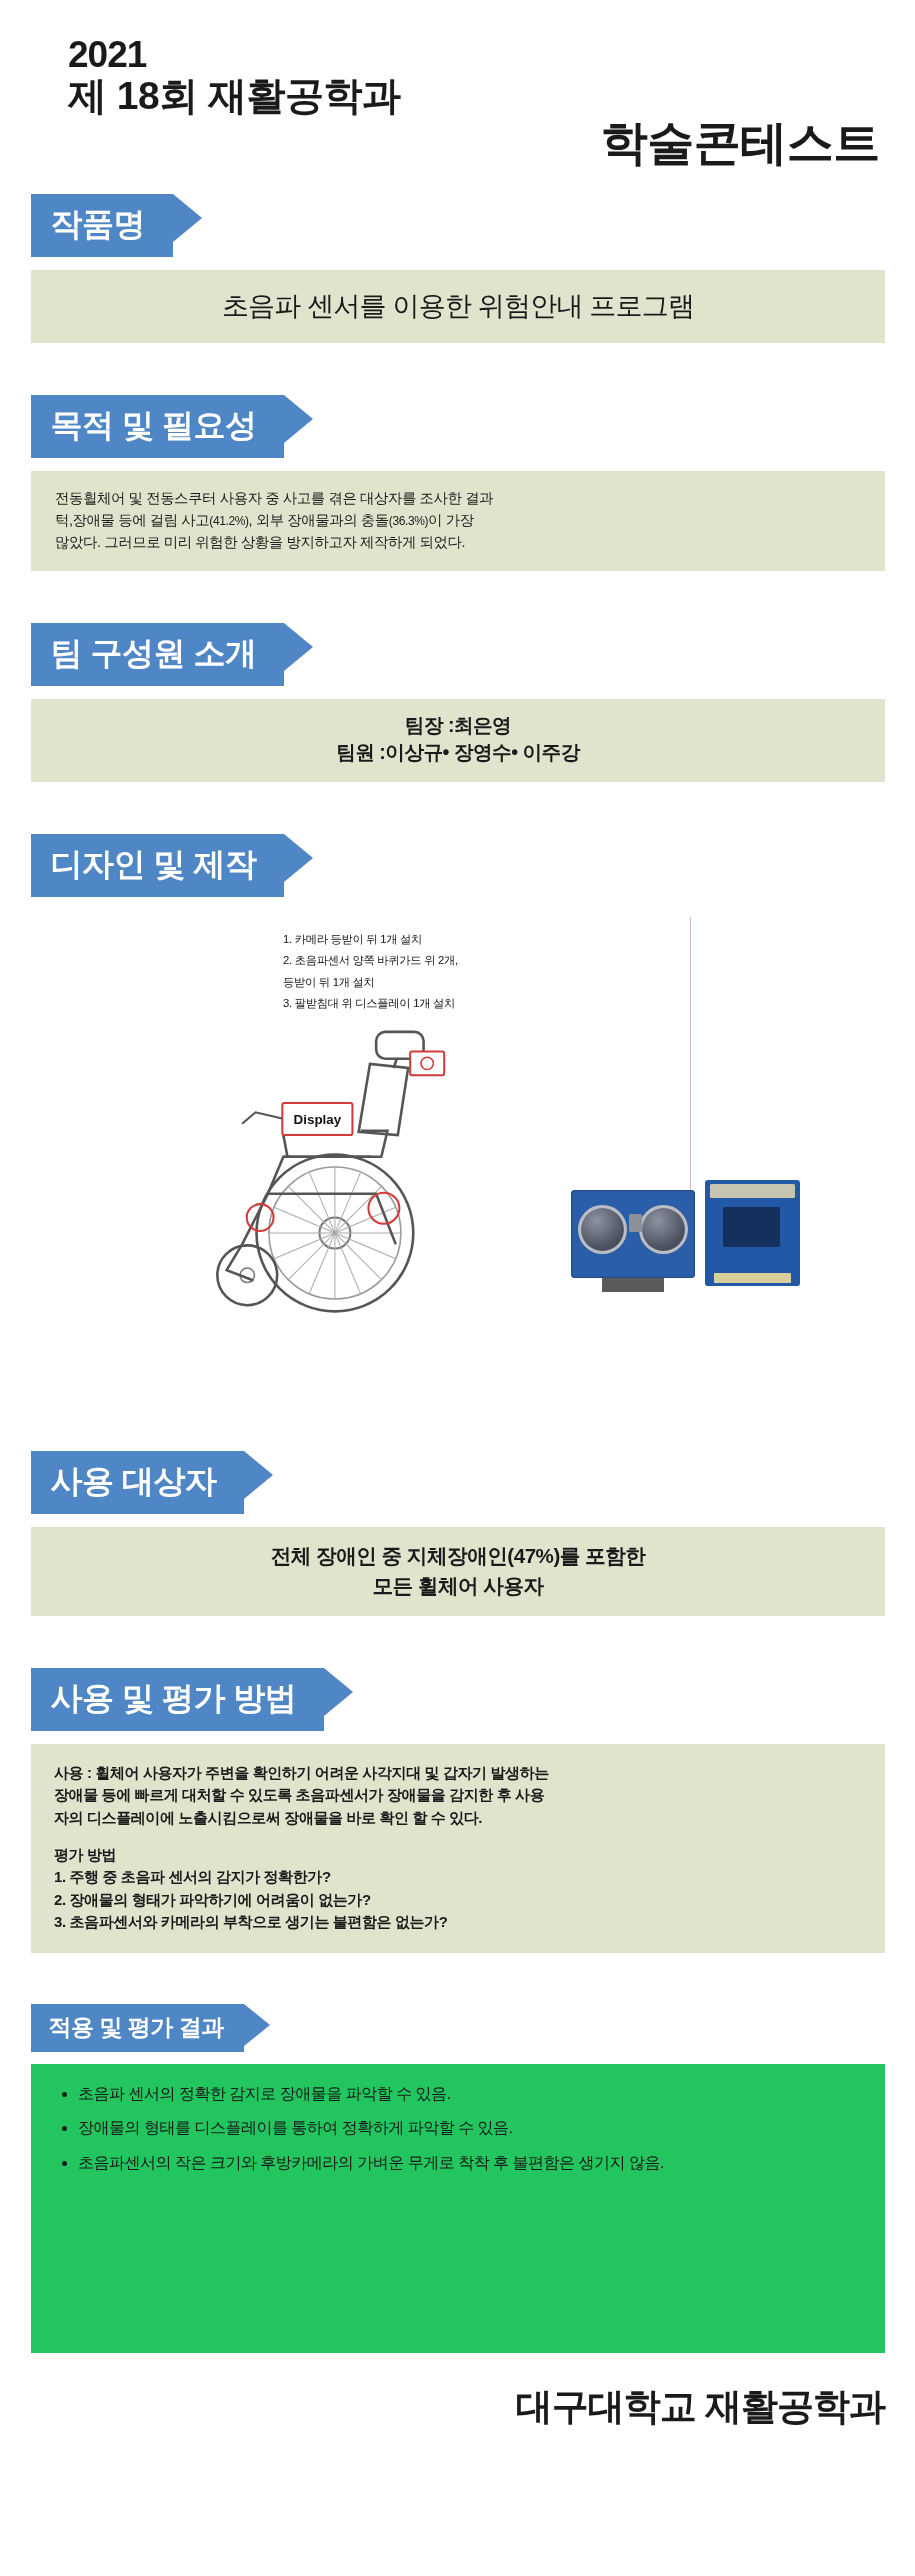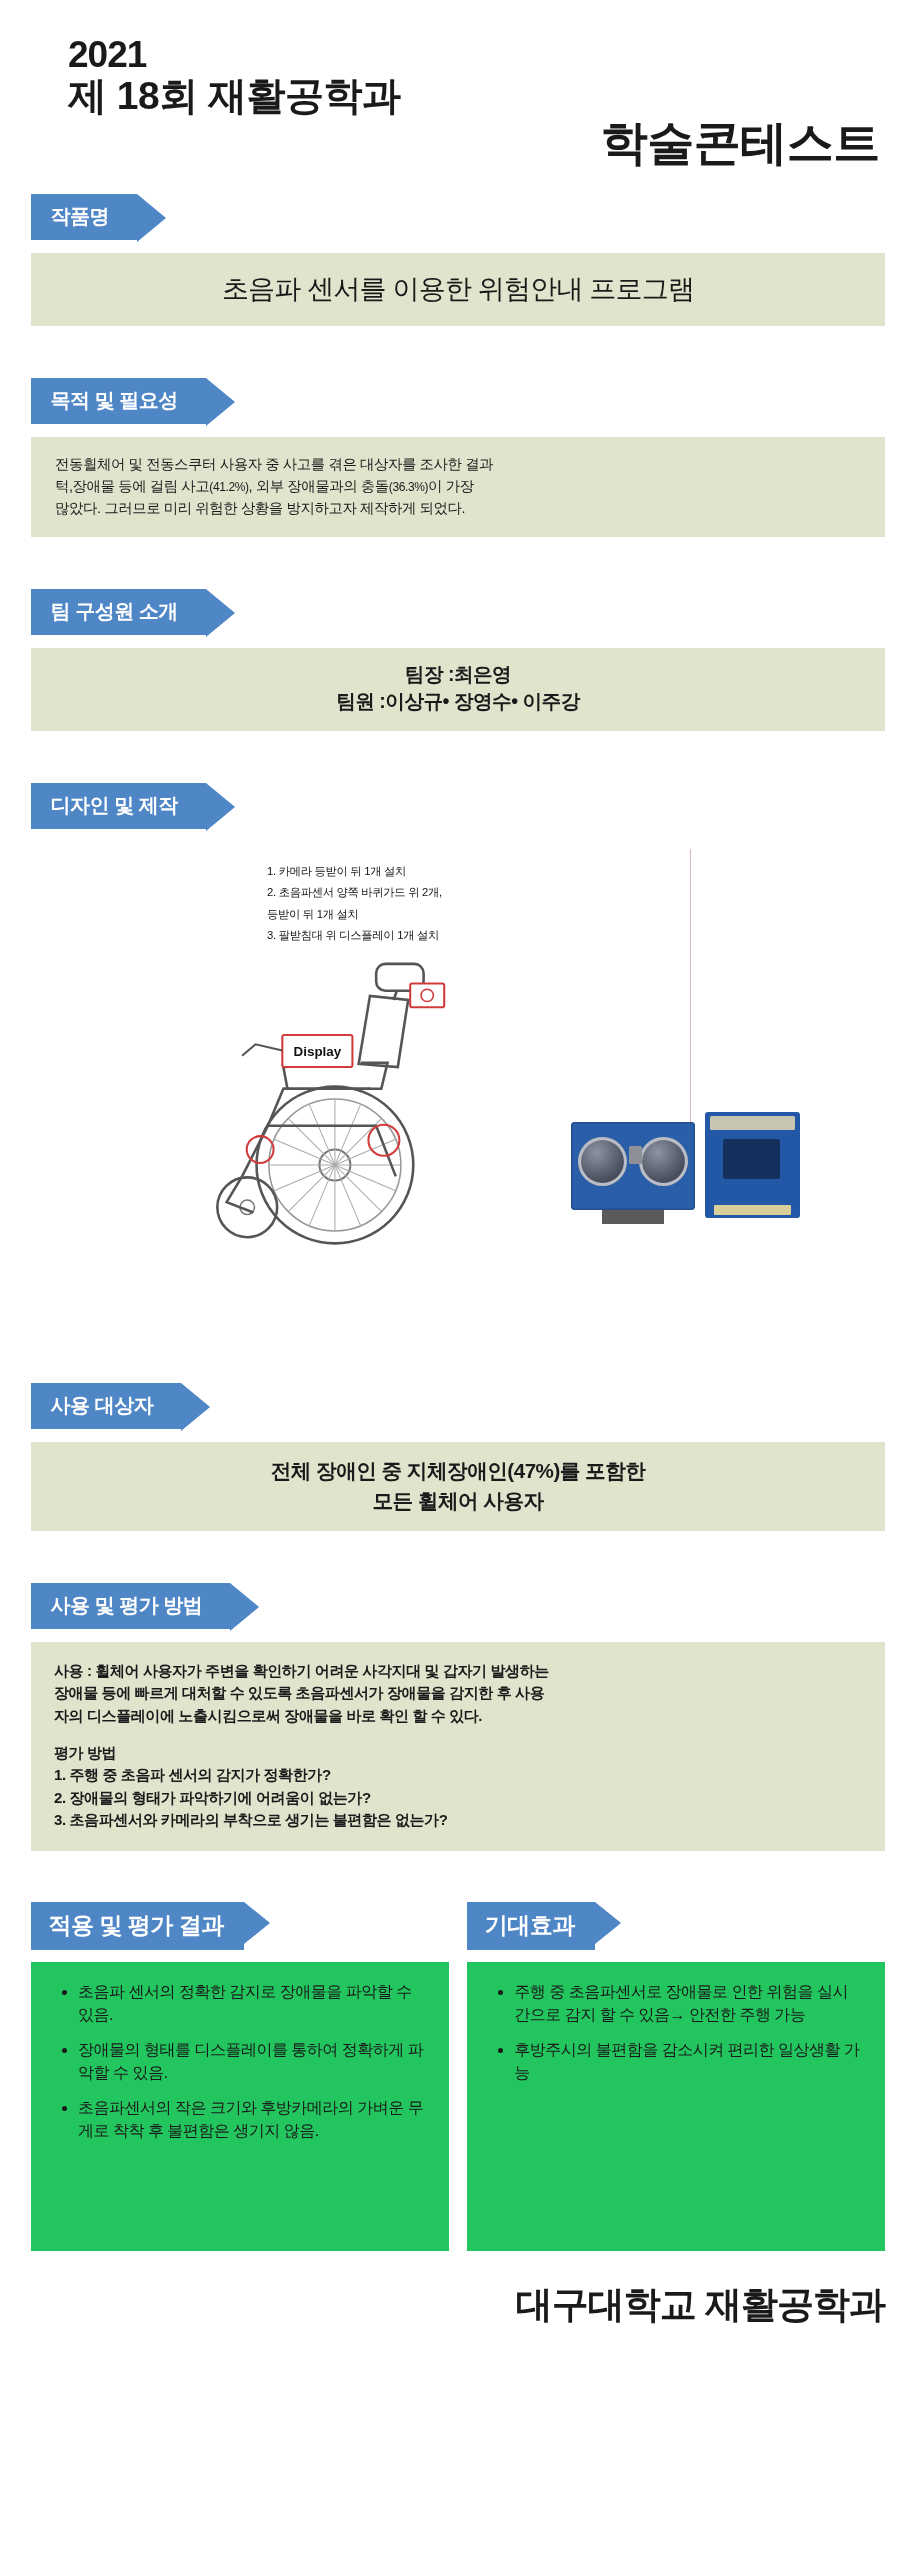--- a/index.html
+++ b/index.html
@@ -53,21 +53,21 @@
   
   .banner-wrap {
     position: relative;
     margin-top: 24px;
   }
   .banner {
     position: relative;
     display: inline-block;
     background: #4f86c6;
     color: #ffffff;
-    font-size: 20px;
+    font-size: 32px;
     font-weight: bold;
     letter-spacing: -0.5px;
     padding: 8.8px 28px 9.8px 19.6px;
     box-sizing: border-box;
   }
   .banner::after {
     content: "";
     position: absolute;
     right: -29px;
     top: 0;
@@ -132,21 +132,21 @@
     margin-top: 15.5px;
   }
   .fig-inner {
     position: relative;
     width: 680px;
     margin: 0 auto;
     height: 515px;
   }
   .fig-notes {
     position: absolute;
-    left: 149px;
+    left: 165px;
     top: 16.5px;
     font-size: 11.3px;
     line-height: 1.9;
     letter-spacing: -0.3px;
     color: #111;
   }
   .vline {
     position: absolute;
     left: 572px;
     top: 5.2px;
@@ -439,29 +439,18 @@
       </div>
       <div class="bullet-box">
         <ul>
           <li>초음파 센서의 정확한 감지로 장애물을 파악할 수 있음.</li>
           <li>장애물의 형태를 디스플레이를 통하여 정확하게 파악할 수 있음.</li>
           <li>초음파센서의 작은 크기와 후방카메라의 가벼운 무게로 착착 후 불편함은 생기지 않음.</li>
         </ul>
       </div>
     </div>
 
-    <div class="col col-right">
-      <div class="banner-wrap">
-        <div class="banner">기대효과</div>
-      </div>
-      <div class="bullet-box">
-        <ul>
-          <li>주행 중 초음파센서로 장애물로 인한 위험을 실시간으로 감지 할 수 있음→ 안전한 주행 가능</li>
-          <li>후방주시의 불편함을 감소시켜 편리한 일상생활 가능</li>
-        </ul>
-      </div>
-    </div>
   </div>
 
   <div class="footer">대구대학교 재활공학과</div>
 
 </div>
 
 
 </body></html>

